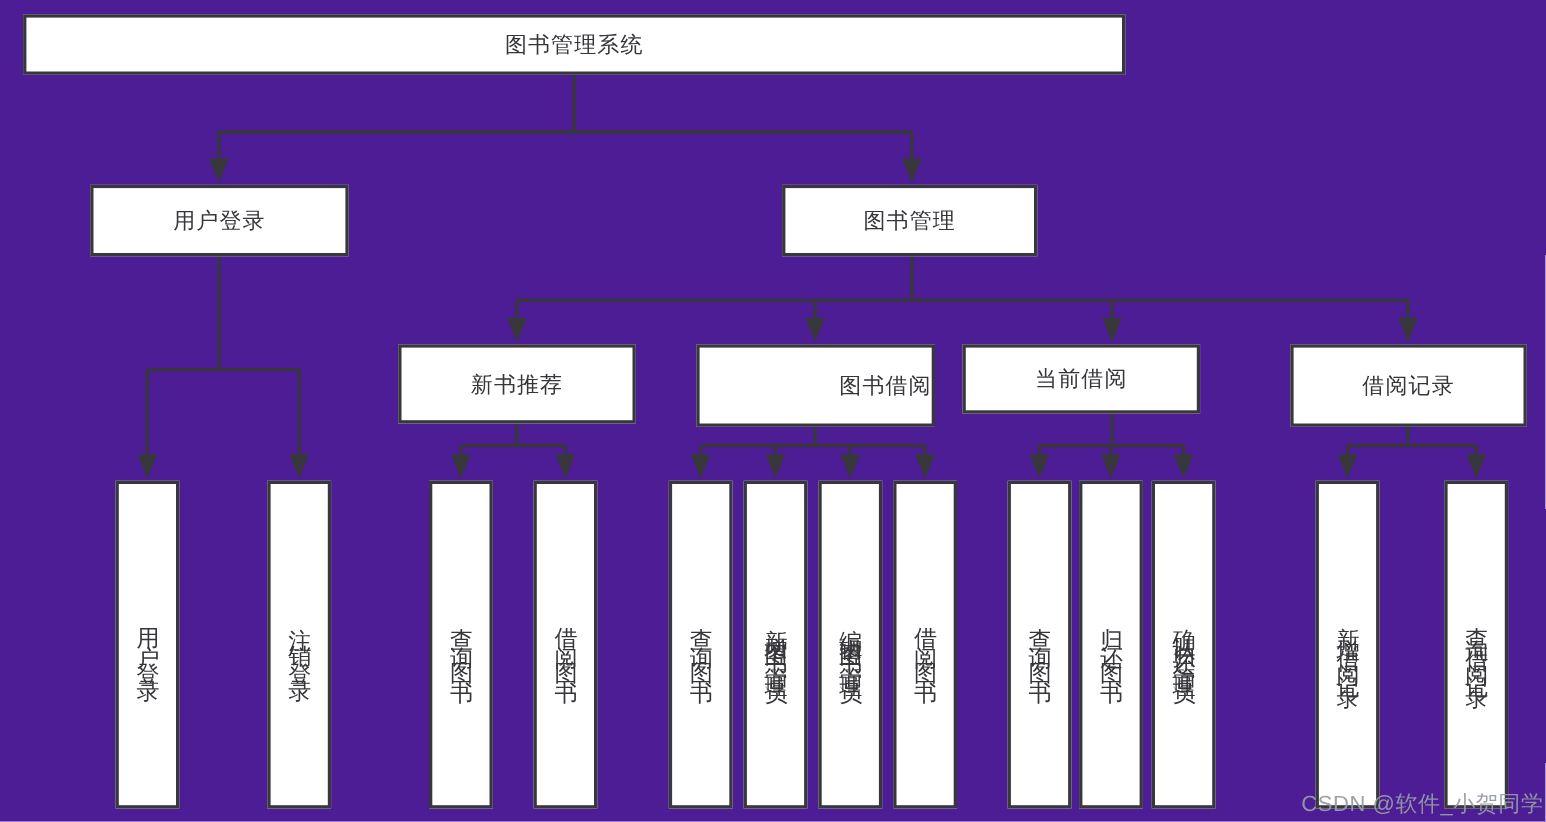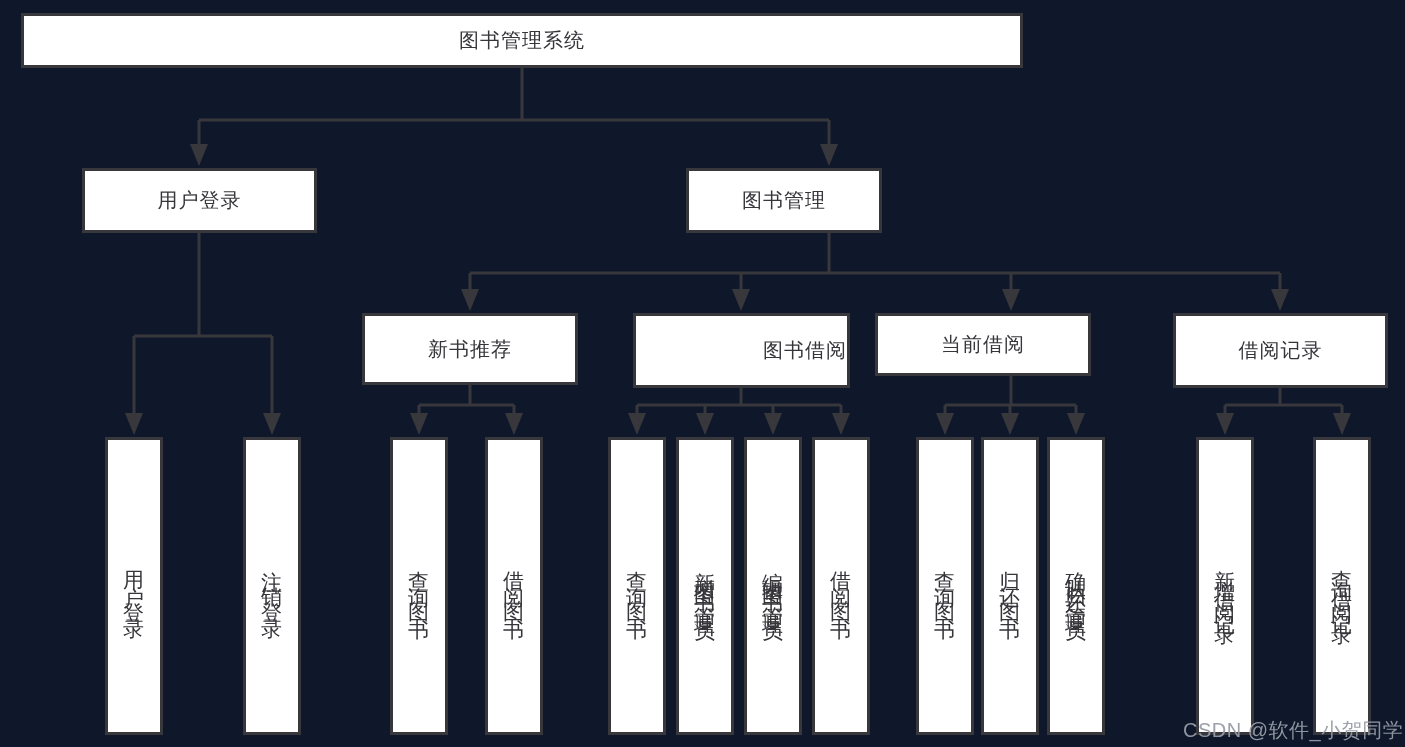--- a/index.html
+++ b/index.html
@@ -1,19 +1,19 @@
 <!DOCTYPE html>
 <html><head>
 <meta charset="utf-8">
 <style>
   html,body{margin:0;padding:0;background:#fff;}
   .stage{
     position:relative;
     width:1405px;height:747px;
-    background:#0f172a;
+    background:#4c1d95;
     overflow:hidden;
     font-family:"Liberation Sans","DejaVu Sans",sans-serif;
     color:#35353a;
   }
   .wires{position:absolute;left:0;top:0;width:1405px;height:747px;pointer-events:none;}
   .wires path{stroke:#38383c;stroke-width:3;fill:none;}
   .wires polygon{fill:#38383c;stroke:none;}
   .box{
     position:absolute;
     background:#fff;
@@ -99,21 +99,21 @@
     </g>
   </svg>
 
   <div class="box hbox" style="left:21px;top:13px;width:1002px;height:55px;">
     <span>图书管理系统</span>
   </div>
 
   <div class="box hbox" style="left:82px;top:168px;width:235px;height:65px;">
     <span>用户登录</span>
   </div>
-  <div class="box hbox" style="left:686px;top:168px;width:196px;height:65px;font-family:Liberation Serif, serif;">
+  <div class="box hbox" style="left:711px;top:168px;width:232px;height:65px;font-family:Liberation Serif, serif;">
     <span>图书管理</span>
   </div>
 
   <div class="box hbox" style="left:362px;top:313px;width:216px;height:72px;">
     <span>新书推荐</span>
   </div>
   <div class="box hbox" style="left:633px;top:313px;width:217px;height:75px;justify-content:flex-end;">
     <span>图书借阅</span>
   </div>
   <div class="box hbox" style="left:875px;top:313px;width:216px;height:63px;">

